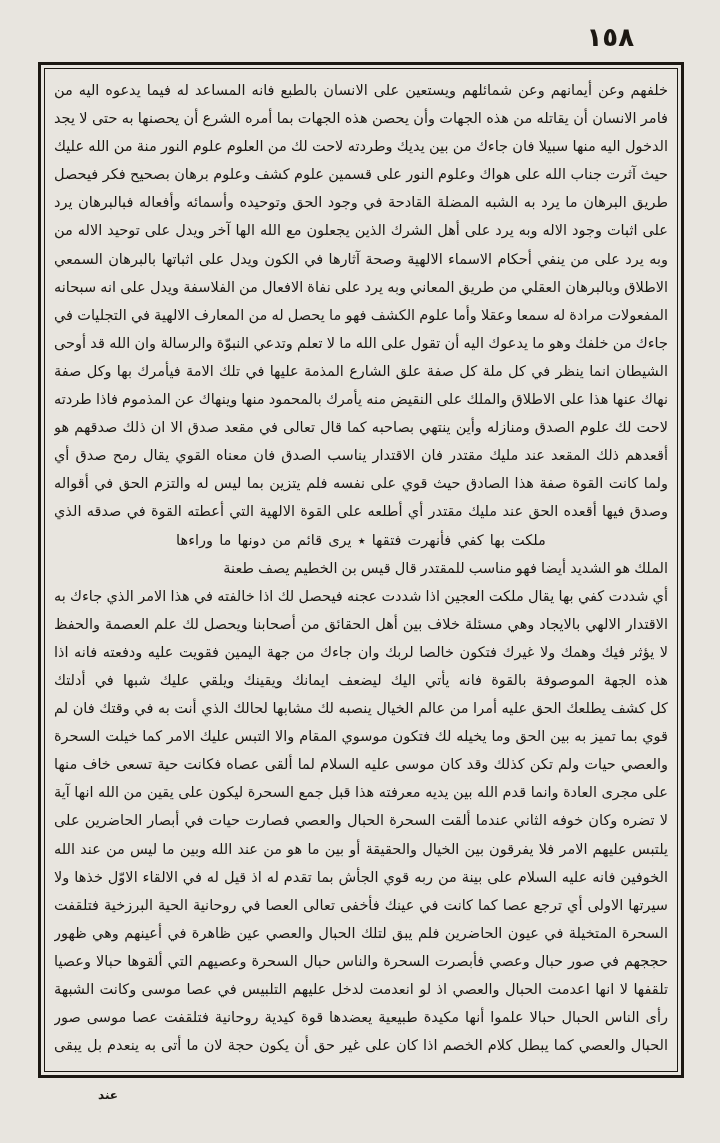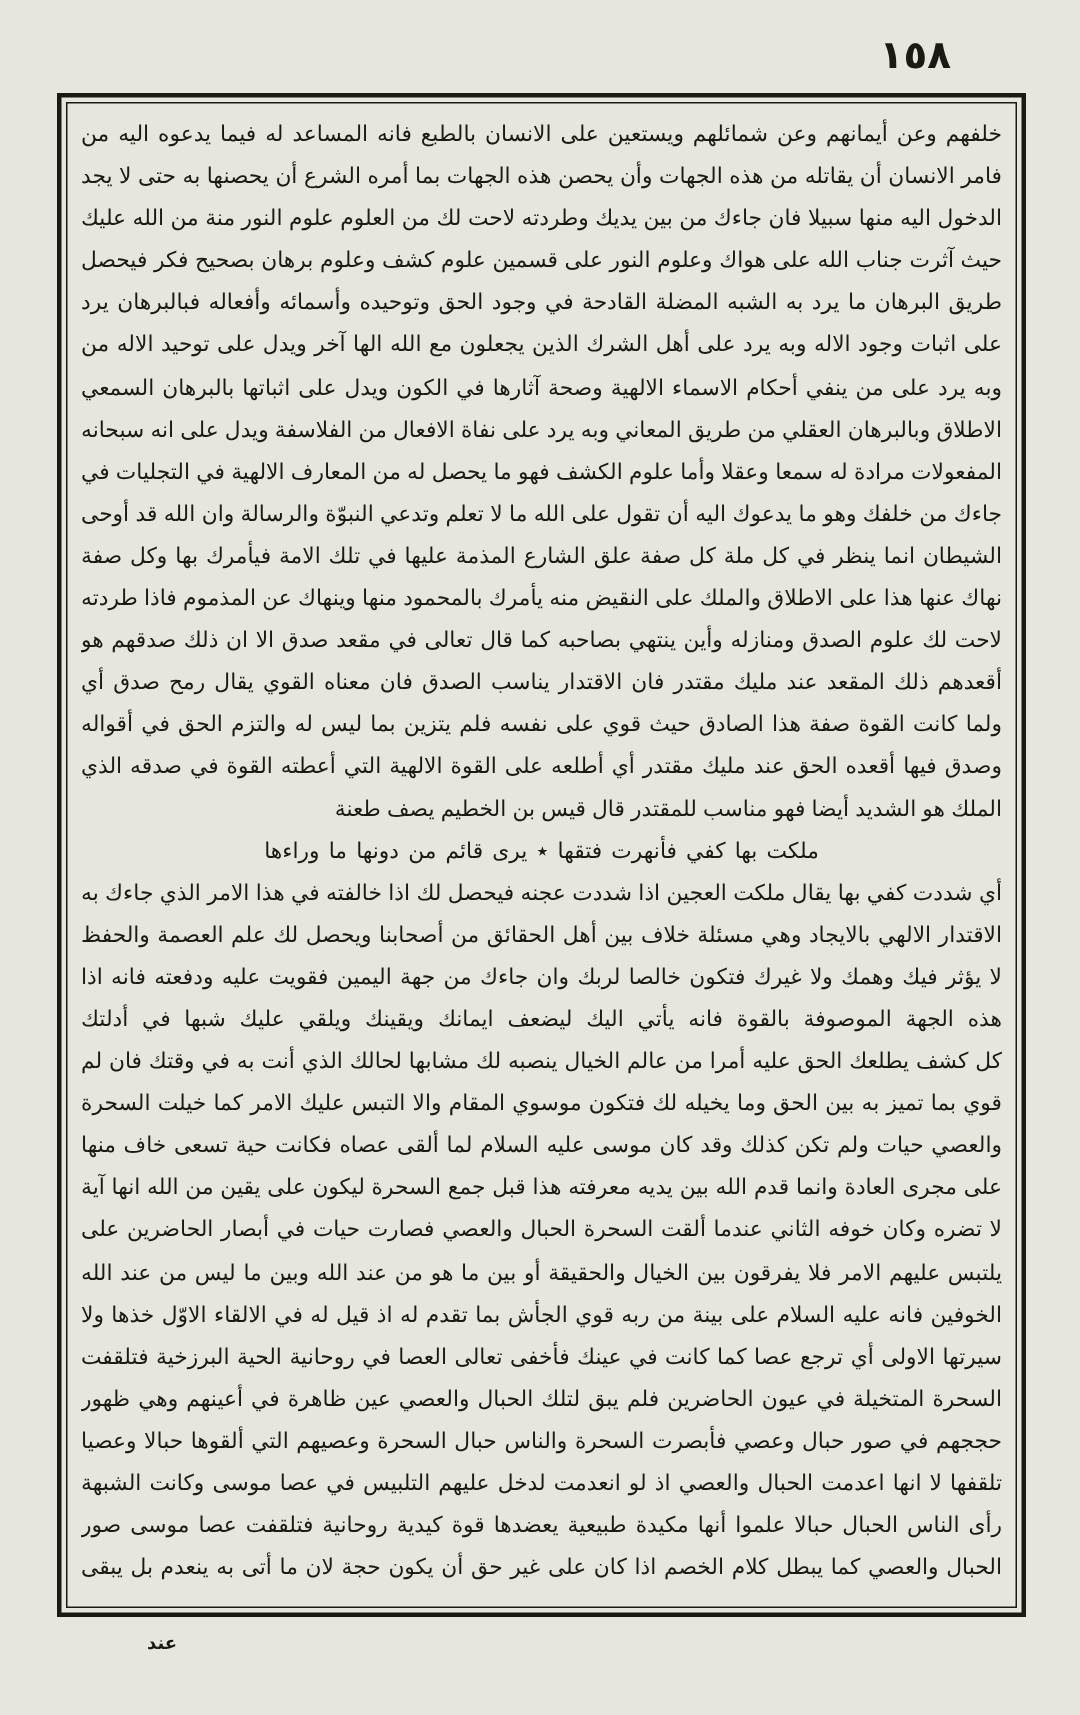--- a/index.html
+++ b/index.html
@@ -93,22 +93,22 @@
         <div class="line align-justify">وبه يرد على من ينفي أحكام الاسماء الالهية وصحة آثارها في الكون ويدل على اثباتها بالبرهان السمعي من طريق</div>
         <div class="line align-justify">الاطلاق وبالبرهان العقلي من طريق المعاني وبه يرد على نفاة الافعال من الفلاسفة ويدل على انه سبحانه فاعل وان</div>
         <div class="line align-justify">المفعولات مرادة له سمعا وعقلا وأما علوم الكشف فهو ما يحصل له من المعارف الالهية في التجليات في المظاهر وان</div>
         <div class="line align-justify">جاءك من خلفك وهو ما يدعوك اليه أن تقول على الله ما لا تعلم وتدعي النبوّة والرسالة وان الله قد أوحى اليك وذلك ان</div>
         <div class="line align-justify">الشيطان انما ينظر في كل ملة كل صفة علق الشارع المذمة عليها في تلك الامة فيأمرك بها وكل صفة علق المحمدة عليها</div>
         <div class="line align-justify">نهاك عنها هذا على الاطلاق والملك على النقيض منه يأمرك بالمحمود منها وينهاك عن المذموم فاذا طردته من خلفك</div>
         <div class="line align-justify">لاحت لك علوم الصدق ومنازله وأين ينتهي بصاحبه كما قال تعالى في مقعد صدق الا ان ذلك صدقهم هو الذي</div>
         <div class="line align-justify">أقعدهم ذلك المقعد عند مليك مقتدر فان الاقتدار يناسب الصدق فان معناه القوي يقال رمح صدق أي صلب قوي</div>
         <div class="line align-justify">ولما كانت القوة صفة هذا الصادق حيث قوي على نفسه فلم يتزين بما ليس له والتزم الحق في أقواله وأحواله وأفعاله</div>
         <div class="line align-justify">وصدق فيها أقعده الحق عند مليك مقتدر أي أطلعه على القوة الالهية التي أعطته القوة في صدقه الذي كان عليه فان</div>
+        <div class="line align-center">ملكت بها كفي فأنهرت فتقها ٭ يرى قائم من دونها ما وراءها</div>
         <div class="line align-right">الملك هو الشديد أيضا فهو مناسب للمقتدر قال قيس بن الخطيم يصف طعنة</div>
-        <div class="line align-center">ملكت بها كفي فأنهرت فتقها ٭ يرى قائم من دونها ما وراءها</div>
         <div class="line align-justify">أي شددت كفي بها يقال ملكت العجين اذا شددت عجنه فيحصل لك اذا خالفته في هذا الامر الذي جاءك به علم تعلق</div>
         <div class="line align-justify">الاقتدار الالهي بالايجاد وهي مسئلة خلاف بين أهل الحقائق من أصحابنا ويحصل لك علم العصمة والحفظ الالهي حتى</div>
         <div class="line align-justify">لا يؤثر فيك وهمك ولا غيرك فتكون خالصا لربك وان جاءك من جهة اليمين فقويت عليه ودفعته فانه اذا جاءك من</div>
         <div class="line align-justify">هذه الجهة الموصوفة بالقوة فانه يأتي اليك ليضعف ايمانك ويقينك ويلقي عليك شبها في أدلتك ومكاشفاتك فانه في</div>
         <div class="line align-justify">كل كشف يطلعك الحق عليه أمرا من عالم الخيال ينصبه لك مشابها لحالك الذي أنت به في وقتك فان لم يكن لك علم</div>
         <div class="line align-justify">قوي بما تميز به بين الحق وما يخيله لك فتكون موسوي المقام والا التبس عليك الامر كما خيلت السحرة للعامة ان الحبال</div>
         <div class="line align-justify">والعصي حيات ولم تكن كذلك وقد كان موسى عليه السلام لما ألقى عصاه فكانت حية تسعى خاف منها على نفسه</div>
         <div class="line align-justify">على مجرى العادة وانما قدم الله بين يديه معرفته هذا قبل جمع السحرة ليكون على يقين من الله انها آية وانها</div>
         <div class="line align-justify">لا تضره وكان خوفه الثاني عندما ألقت السحرة الحبال والعصي فصارت حيات في أبصار الحاضرين على الامة لئلا</div>
         <div class="line align-justify">يلتبس عليهم الامر فلا يفرقون بين الخيال والحقيقة أو بين ما هو من عند الله وبين ما ليس من عند الله فاختلف تعلق</div>

